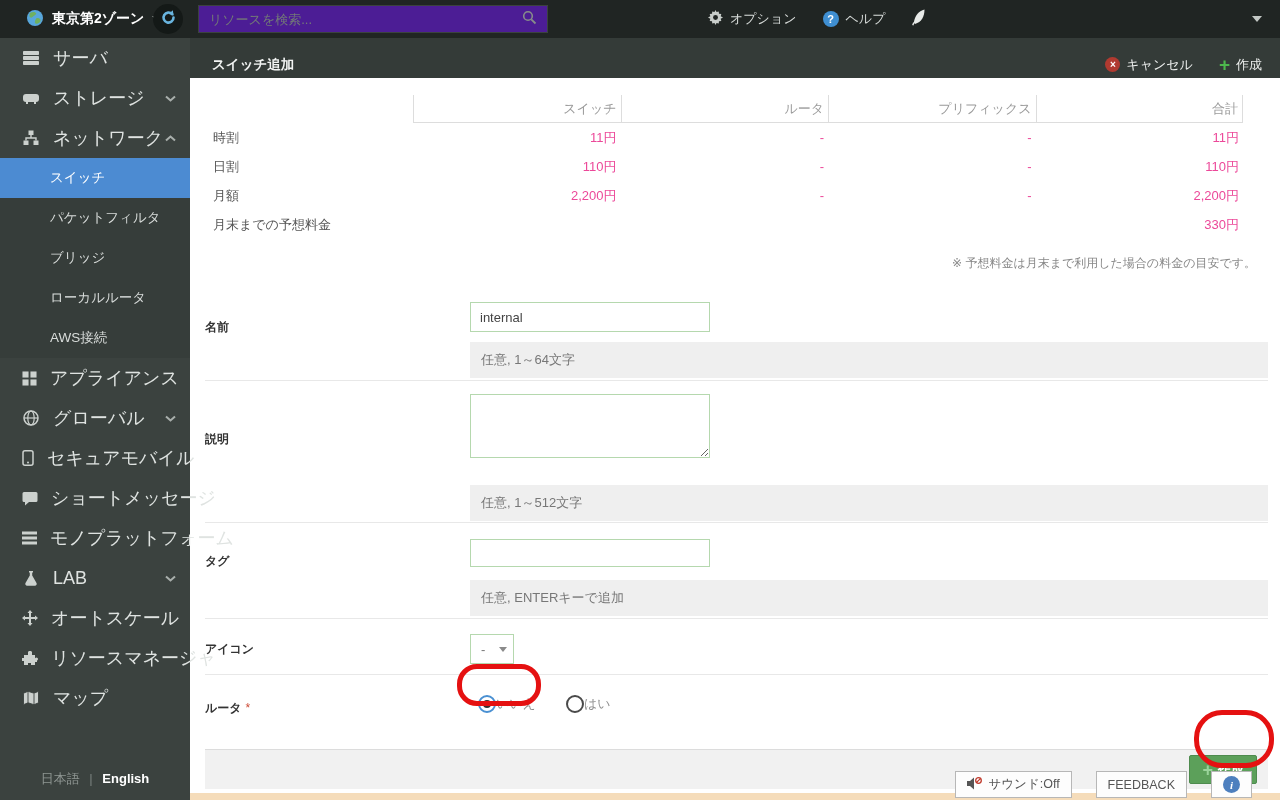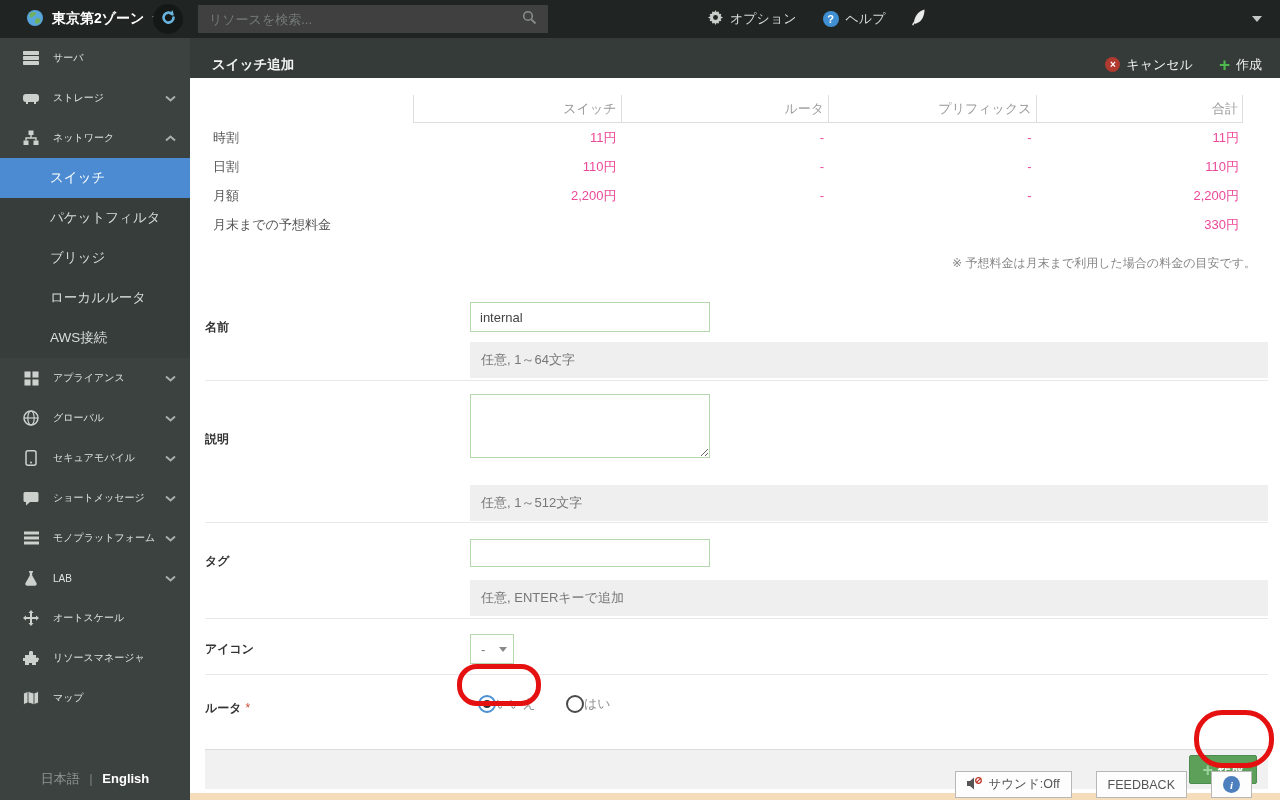--- a/index.html
+++ b/index.html
@@ -5,32 +5,32 @@
   * { margin:0; padding:0; box-sizing:border-box; }
   html,body { width:1280px; height:800px; overflow:hidden; background:#fff;
     font-family:"Liberation Sans","DejaVu Sans",sans-serif; font-size:13px; }
 
   
   .topbar { position:absolute; top:0; left:0; right:0; height:38px; background:#202523; z-index:30; }
   .zone { position:absolute; left:26px; top:0; height:38px; display:flex; align-items:center; gap:8px; cursor:pointer; }
   .zone-label { color:#fff; font-weight:bold; font-size:14px; }
   .caret { width:0; height:0; border-left:5px solid transparent; border-right:5px solid transparent; border-top:6px solid #9aa09d; }
   .refresh-btn { position:absolute; left:153px; top:4px; width:30px; height:30px; border-radius:50%; background:#141917; display:flex; align-items:center; justify-content:center; cursor:pointer; }
-  .searchbox { position:absolute; left:198px; top:5px; width:350px; height:28px; background:#404040; border:1px solid #3b423f; display:flex; align-items:center; }
+  .searchbox { position:absolute; left:198px; top:5px; width:350px; height:28px; background:#4c1d95; border:1px solid #3b423f; display:flex; align-items:center; }
   .searchbox input { flex:1; background:transparent; border:none; outline:none; color:#c6ccc9; font-size:13px; padding:0 10px; font-family:inherit; }
   .searchbox input::placeholder { color:#737a77; }
   .search-icon { margin-right:10px; }
   .topbar-right { position:absolute; left:708px; top:0; height:38px; display:flex; align-items:center; gap:26px; }
   .tb-item { display:flex; align-items:center; gap:7px; color:#d7dbd9; font-size:13px; cursor:pointer; }
   .help-badge { width:16px; height:16px; border-radius:50%; background:#3f8fd2; color:#fff; font-size:11px; font-weight:bold; display:flex; align-items:center; justify-content:center; }
   .topbar-caret { position:absolute; right:18px; top:16px; border-top-color:#c3c8c5; cursor:pointer; }
 
   
   .sidebar { position:absolute; top:38px; left:0; width:190px; bottom:0; background:#3b423f; z-index:10; }
-  .nav-item { height:40px; display:flex; align-items:center; padding:0 14px 0 22px; color:#dfe3e1; font-size:10px; cursor:pointer; }
+  .nav-item { height:40px; display:flex; align-items:center; padding:0 14px 0 22px; color:#dfe3e1; font-size:18px; cursor:pointer; }
   .nav-item .ico { width:18px; display:flex; justify-content:center; margin-right:13px; }
   .nav-item .lbl { flex:1; white-space:nowrap; }
   .submenu { background:#363d3a; }
   .sub-item { height:40px; display:flex; align-items:center; padding-left:50px; color:#d8dcda; font-size:13.5px; cursor:pointer; }
   .sub-item.active { background:#4c8bd2; color:#fff; }
   .lang { position:absolute; bottom:12px; left:0; width:100%; text-align:center; font-size:13px; }
   .lang .ja { color:#8f9693; cursor:pointer; }
   .lang .sep { color:#79807d; margin:0 6px; }
   .lang .en { color:#fff; font-weight:bold; cursor:pointer; }
 

